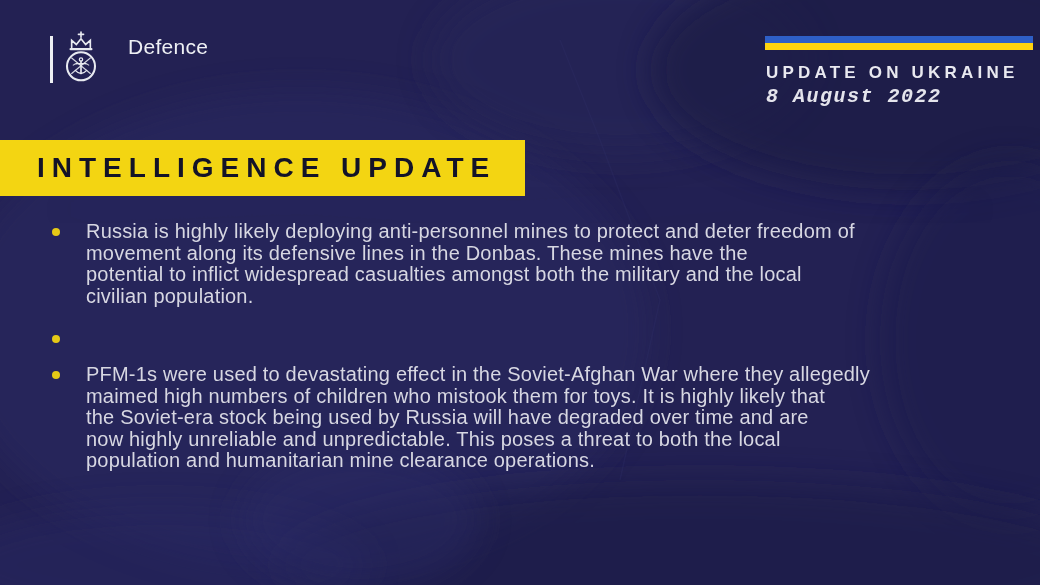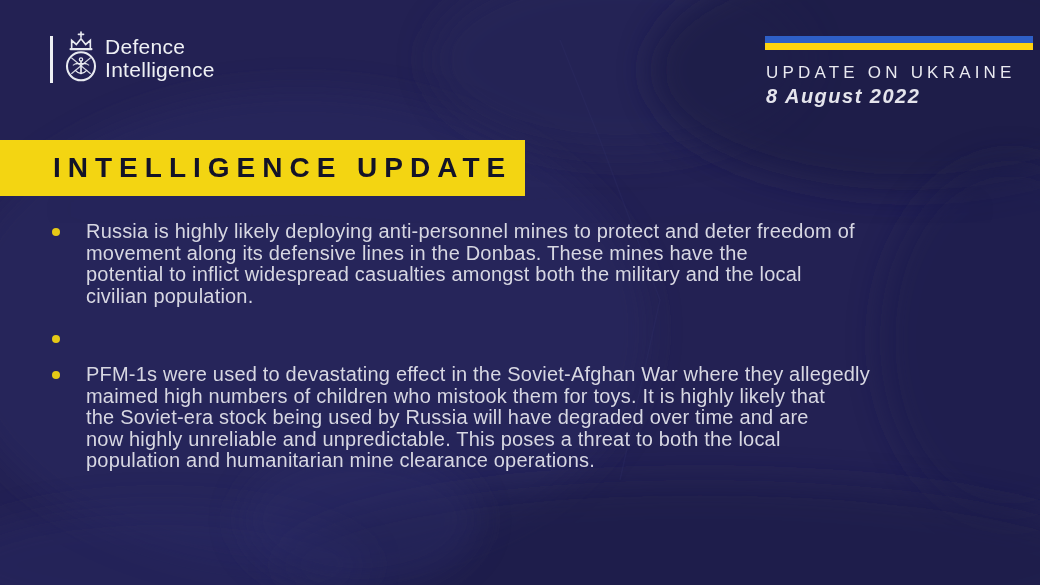--- a/index.html
+++ b/index.html
@@ -36,21 +36,21 @@
     height: 47px;
     margin-top: 5px;
     background: #eef0f4;
   }
   .crest {
     width: 44px;
     height: 56px;
     margin-left: 6px;
   }
   .logo-text {
-    margin-left: 2px;
+    margin-left: 25px;
     color: #eef0f4;
     font-size: 21px;
     line-height: 23px;
     letter-spacing: 0.3px;
     padding-top: 4px;
   }
 
   .flag {
     position: absolute;
     left: 765px;
@@ -60,47 +60,47 @@
   }
   .flag-blue   { height: 7px; background: #2e5fc6; }
   .flag-yellow { height: 7px; background: #ffd40e; }
 
   .update-label {
     position: absolute;
     left: 766px;
     top: 63px;
     color: #e9e9f0;
     font-size: 17px;
-    font-weight: 400;
+    font-weight: 700;
     letter-spacing: 4.2px;
     text-align: center;
   }
   .date-line {
     position: absolute;
     left: 766px;
     top: 85px;
     color: #e4e4ec;
-    font-family: Liberation Sans, sans-serif;
+    font-family: Liberation Mono, monospace;
     font-style: italic;
     font-weight: 600;
     font-size: 20px;
     letter-spacing: 1.5px;
   }
 
   
   .banner {
     position: absolute;
     left: 0;
     top: 140px;
     width: 525px;
     height: 56px;
     background: #f3d512;
     display: flex;
     align-items: center;
-    padding-left: 53px;
+    padding-left: 37px;
   }
   .banner-title {
     color: #131328;
     font-size: 28px;
     font-weight: 700;
     letter-spacing: 7px;
     white-space: nowrap;
   }
 
   
@@ -177,21 +177,20 @@
         <line x1="20" y1="29" x2="20" y2="41"></line>
         <line x1="15.5" y1="31.5" x2="24.5" y2="31.5" stroke-width="1.3"></line>
         <path d="M14.5 38 Q20 44 25.5 38" stroke-width="1.3"></path>
 
         <path d="M12.5 33 Q16 30 19 32" stroke-width="1" opacity="0.85"></path>
         <path d="M27.5 33 Q24 30 21 32" stroke-width="1" opacity="0.85"></path>
       </g>
     </svg>
     <div class="logo-text">
       <div>Defence</div>
-      <div>Intelligence</div>
     </div>
   </div>
 
   <div class="flag">
     <div class="flag-blue"></div>
     <div class="flag-yellow"></div>
   </div>
   <div class="update-label">UPDATE ON UKRAINE</div>
   <div class="date-line">8 August 2022</div>
 

